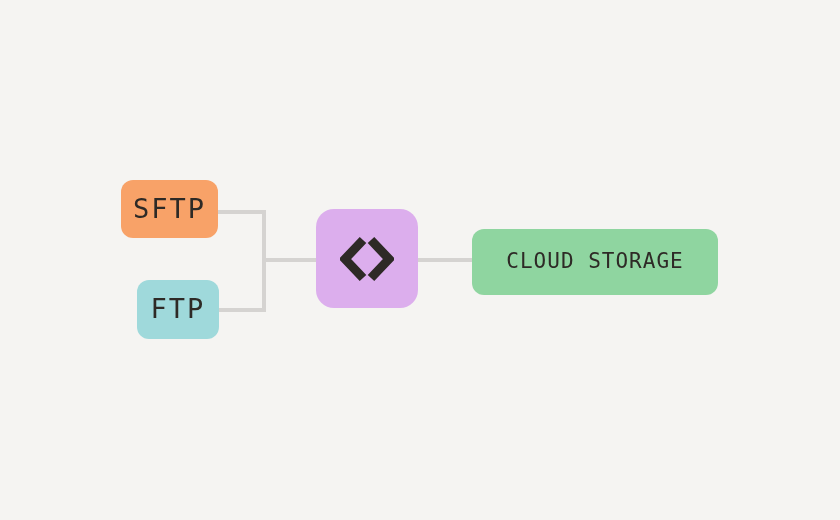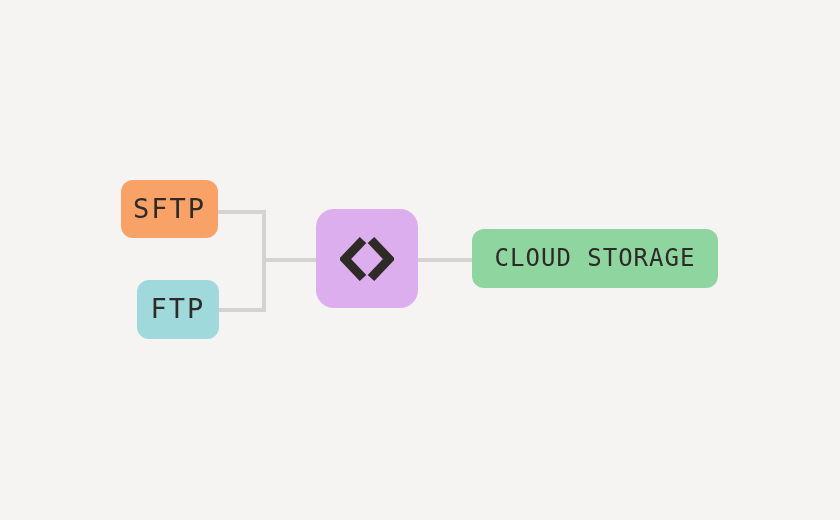--- a/index.html
+++ b/index.html
@@ -45,23 +45,23 @@
     font-size: 27px;
     letter-spacing: 2px;
   }
   #node-transform {
     left: 316px; top: 209px;
     width: 102px; height: 99px;
     border-radius: 18px;
   }
   #node-cloud-storage {
     left: 472px; top: 229px;
-    width: 246px; height: 59px;
+    width: 246px; height: 66px;
     border-radius: 12px;
-    font-size: 24px;
+    font-size: 21px;
     letter-spacing: 1px;
   }
   .edge {
     position: absolute;
   }
   #edge-sftp-h   { left: 217px; top: 210px; width: 49px;  height: 4px; }
   #edge-ftp-h    { left: 219px; top: 308px; width: 47px;  height: 4px; }
   #edge-merge-v  { left: 262px; top: 210px; width: 4px;   height: 102px; }
   #edge-mid-h    { left: 266px; top: 258px; width: 50px;  height: 4px; }
   #edge-right-h  { left: 418px; top: 258px; width: 54px;  height: 4px; }

